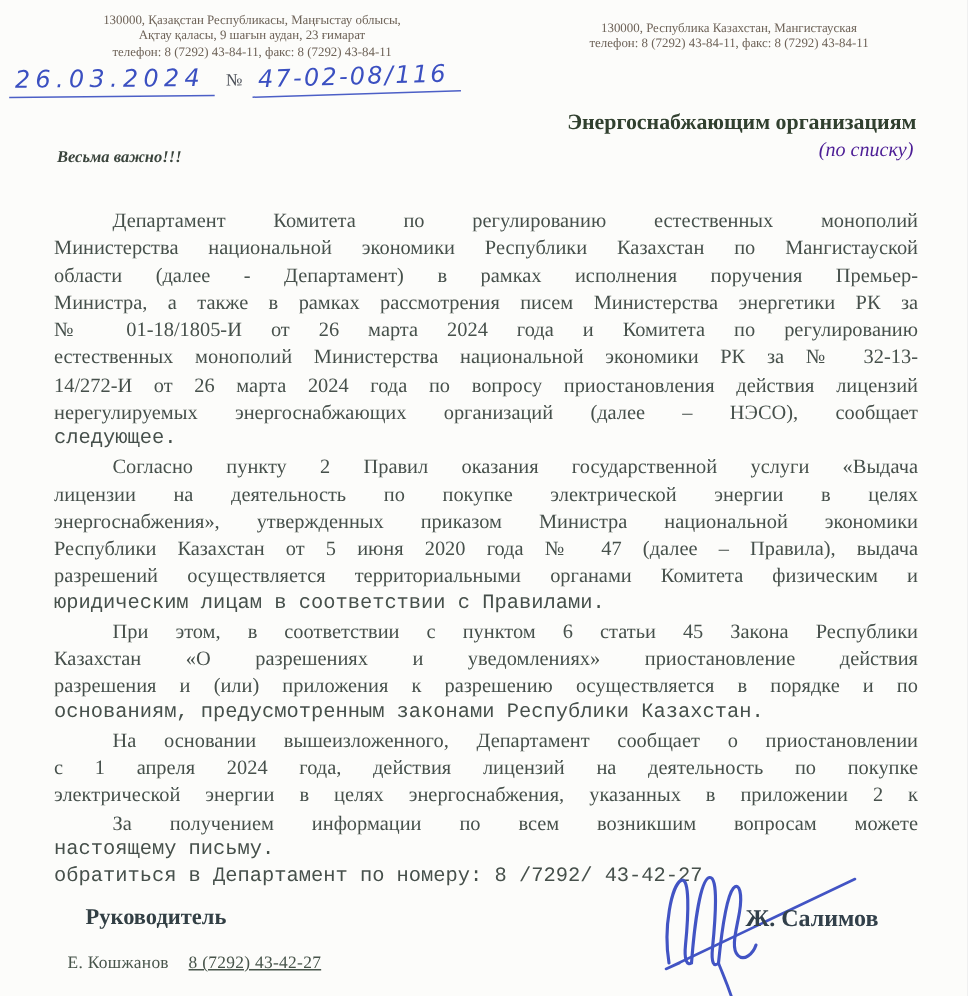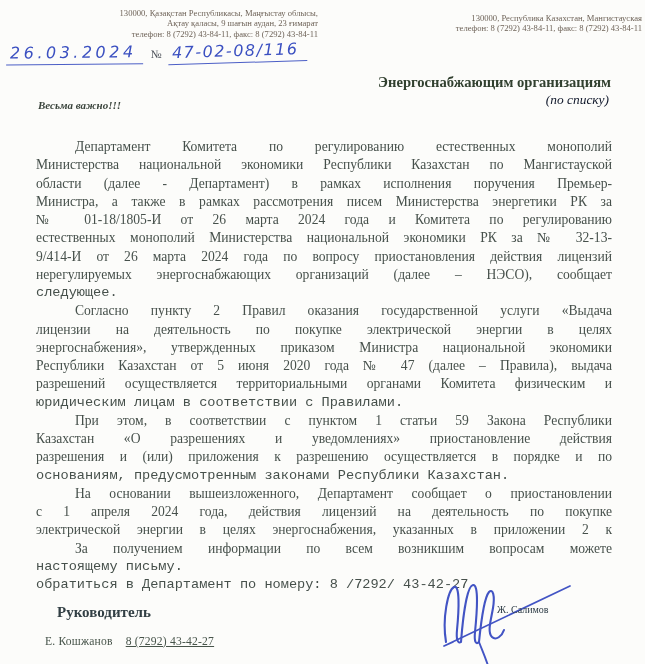--- a/index.html
+++ b/index.html
@@ -3,52 +3,52 @@
 <meta charset="utf-8">
 <style>
   html,body{margin:0;padding:0;background:#e8e8e8;}
   .page{
     position:relative;width:645px;height:664px;margin:0 auto;
     background:#fcfcfa;overflow:hidden;
     font-family:"Liberation Serif", serif;color:#424b44;
   }
   
   .letterhead{position:absolute;top:8px;font-size:8.6px;line-height:10.4px;
-    color:#6e6358;text-align:right;font-family:"Liberation Serif", serif;}
+    color:#6e6358;text-align:center;font-family:"Liberation Serif", serif;}
   .letterhead.left{left:18px;width:300px;}
   .letterhead.right{left:330px;width:312px;top:13px;}
   
   .reg-row{position:absolute;left:6px;top:42px;display:flex;align-items:flex-end;
     transform:rotate(-0.6deg);}
   .hand{font-family:"DejaVu Sans", sans-serif;font-style:italic;color:#3b50c1;}
   .reg-date{font-size:16px;letter-spacing:3.5px;padding:0 6px 2px 4px;
     border-bottom:1.6px solid #4c5fc6;}
   .reg-no-sign{font-family:"Liberation Serif", serif;font-style:normal;
     color:#4a4f57;font-size:11.5px;padding:0 6px 4px 8px;}
   .reg-number{font-size:16px;letter-spacing:1.5px;padding:0 8px 2px 4px;
     border-bottom:1.6px solid #4c5fc6;transform:rotate(-1.2deg);}
   
   .addressee-title{position:absolute;right:34px;top:74px;width:420px;text-align:right;
     font-weight:bold;font-size:14.6px;color:#31402f;}
   .addressee-subtitle{position:absolute;right:36px;top:92px;width:300px;text-align:right;
-    font-style:italic;font-size:13.4px;color:#0f172a;}
+    font-style:italic;font-size:13.4px;color:#4c1d95;}
   .importance{position:absolute;left:38px;top:99px;
     font-weight:bold;font-style:italic;font-size:11px;color:#3a443c;}
   
   .letter-body{position:absolute;left:36px;top:138px;width:576px;
     font-size:13.6px;color:#46504b;}
   .body-line{line-height:18.25px;text-align:justify;text-align-last:justify;
     white-space:normal;}
   .body-line.first{padding-left:39px;}
   .body-line.last{text-align-last:left;font-family:Liberation Mono, monospace;}
   
   .position-title{position:absolute;left:57px;top:604px;
     font-weight:bold;font-size:15px;color:#323f44;}
   .signer-name{position:absolute;left:497px;top:604px;width:120px;
-    font-weight:normal;font-size:10px;color:#32404a;}
+    font-weight:bold;font-size:16px;color:#32404a;}
   .executor-line{position:absolute;left:45px;top:635px;font-size:11.6px;
     color:#47544a;letter-spacing:0.2px;}
   .executor-line .phone{margin-left:10px;text-decoration:underline;}
   .signature-svg{position:absolute;left:432px;top:580px;}
 </style>
 </head>
 <body>
 
 <div class="page">
 
@@ -73,30 +73,30 @@
 
   <div class="importance">Весьма важно!!!</div>
 
   <div class="letter-body" id="letter-body">
       <div class="body-line first">Департамент Комитета по регулированию естественных монополий</div>
       <div class="body-line">Министерства национальной экономики Республики Казахстан по Мангистауской</div>
       <div class="body-line">области (далее - Департамент) в рамках исполнения поручения Премьер-</div>
       <div class="body-line">Министра, а также в рамках рассмотрения писем Министерства энергетики РК за</div>
       <div class="body-line">№ 01-18/1805-И от 26 марта 2024 года и Комитета по регулированию</div>
       <div class="body-line">естественных монополий Министерства национальной экономики РК за № 32-13-</div>
-      <div class="body-line">9/414-И от 26 марта 2024 года по вопросу приостановления действия лицензий</div>
+      <div class="body-line">14/272-И от 26 марта 2024 года по вопросу приостановления действия лицензий</div>
       <div class="body-line">нерегулируемых энергоснабжающих организаций (далее – НЭСО), сообщает</div>
       <div class="body-line last">следующее.</div>
       <div class="body-line first">Согласно пункту 2 Правил оказания государственной услуги «Выдача</div>
       <div class="body-line">лицензии на деятельность по покупке электрической энергии в целях</div>
       <div class="body-line">энергоснабжения», утвержденных приказом Министра национальной экономики</div>
       <div class="body-line">Республики Казахстан от 5 июня 2020 года № 47 (далее – Правила), выдача</div>
       <div class="body-line">разрешений осуществляется территориальными органами Комитета физическим и</div>
       <div class="body-line last">юридическим лицам в соответствии с Правилами.</div>
-      <div class="body-line first">При этом, в соответствии с пунктом 1 статьи 59 Закона Республики</div>
+      <div class="body-line first">При этом, в соответствии с пунктом 6 статьи 45 Закона Республики</div>
       <div class="body-line">Казахстан «О разрешениях и уведомлениях» приостановление действия</div>
       <div class="body-line">разрешения и (или) приложения к разрешению осуществляется в порядке и по</div>
       <div class="body-line last">основаниям, предусмотренным законами Республики Казахстан.</div>
       <div class="body-line first">На основании вышеизложенного, Департамент сообщает о приостановлении</div>
       <div class="body-line">с 1 апреля 2024 года, действия лицензий на деятельность по покупке</div>
       <div class="body-line">электрической энергии в целях энергоснабжения, указанных в приложении 2 к</div>
       <div class="body-line first">За получением информации по всем возникшим вопросам можете</div>
       <div class="body-line last">настоящему письму.</div>
       <div class="body-line last">обратиться в Департамент по номеру: 8 /7292/ 43-42-27</div>
     </div>

